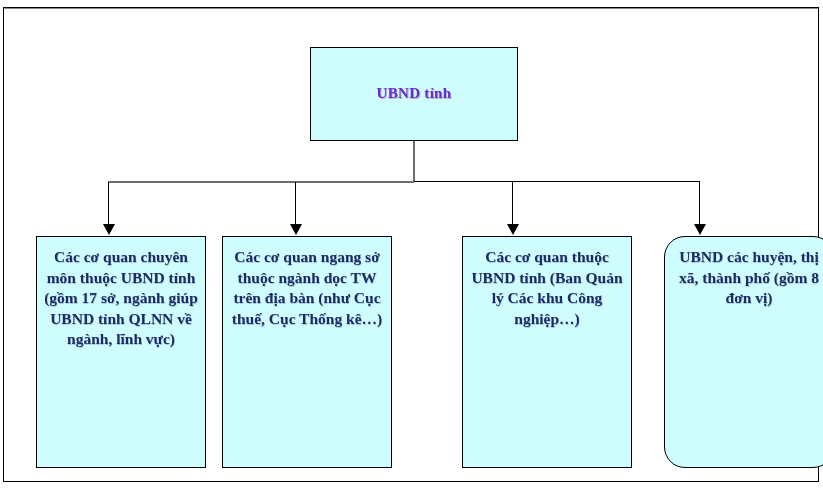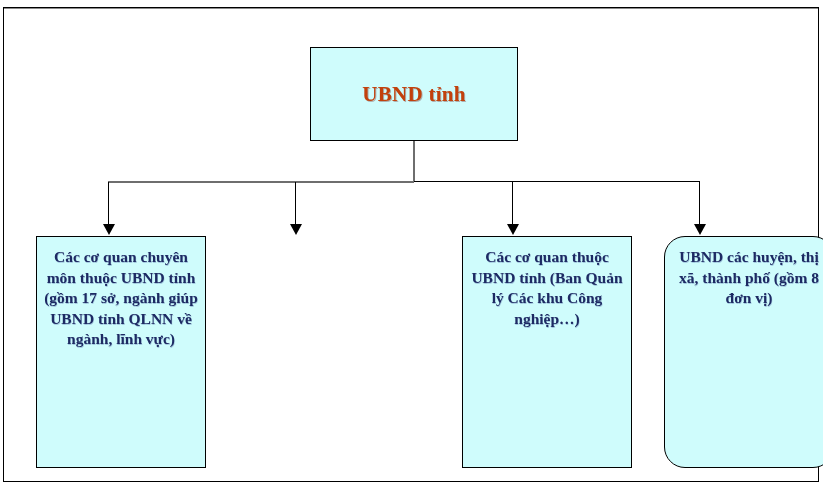--- a/index.html
+++ b/index.html
@@ -47,22 +47,22 @@
     text-align: center;
   }
   .node-root {
     left: 310px;
     top: 47px;
     width: 208px;
     height: 94px;
     align-items: center;
   }
   .node-root .node-text {
-    color: #c2410c;
-    font-size: 21px;
+    color: #6d28d9;
+    font-size: 15px;
     font-weight: bold;
     letter-spacing: 0.3px;
     text-shadow: 1px 1px 0 rgba(90,0,0,0.30);
     line-height: 1.15;
   }
   .node-child {
     top: 236px;
     width: 170px;
     height: 232px;
   }
@@ -151,20 +151,23 @@
 
   <div class="arrowhead arrow-1"></div>
   <div class="arrowhead arrow-2"></div>
   <div class="arrowhead arrow-3"></div>
   <div class="arrowhead arrow-4"></div>
 
   <div class="node node-child child-1">
     <span class="node-text">Các cơ quan chuyên môn thuộc UBND tỉnh (gồm 17 sở, ngành giúp UBND tỉnh QLNN về ngành, lĩnh vực)</span>
   </div>
 
+  <div class="node node-child child-2">
+    <span class="node-text">Các cơ quan ngang sở thuộc ngành dọc TW trên địa bàn (như Cục thuế, Cục Thống kê…)</span>
+  </div>
 
   <div class="node node-child child-3">
     <span class="node-text">Các cơ quan thuộc UBND tỉnh (Ban Quản lý Các khu Công nghiệp…)</span>
   </div>
 
   <div class="node node-child child-4">
     <span class="node-text">UBND các huyện, thị xã, thành phố (gồm 8 đơn vị)</span>
   </div>
 
 </div>

